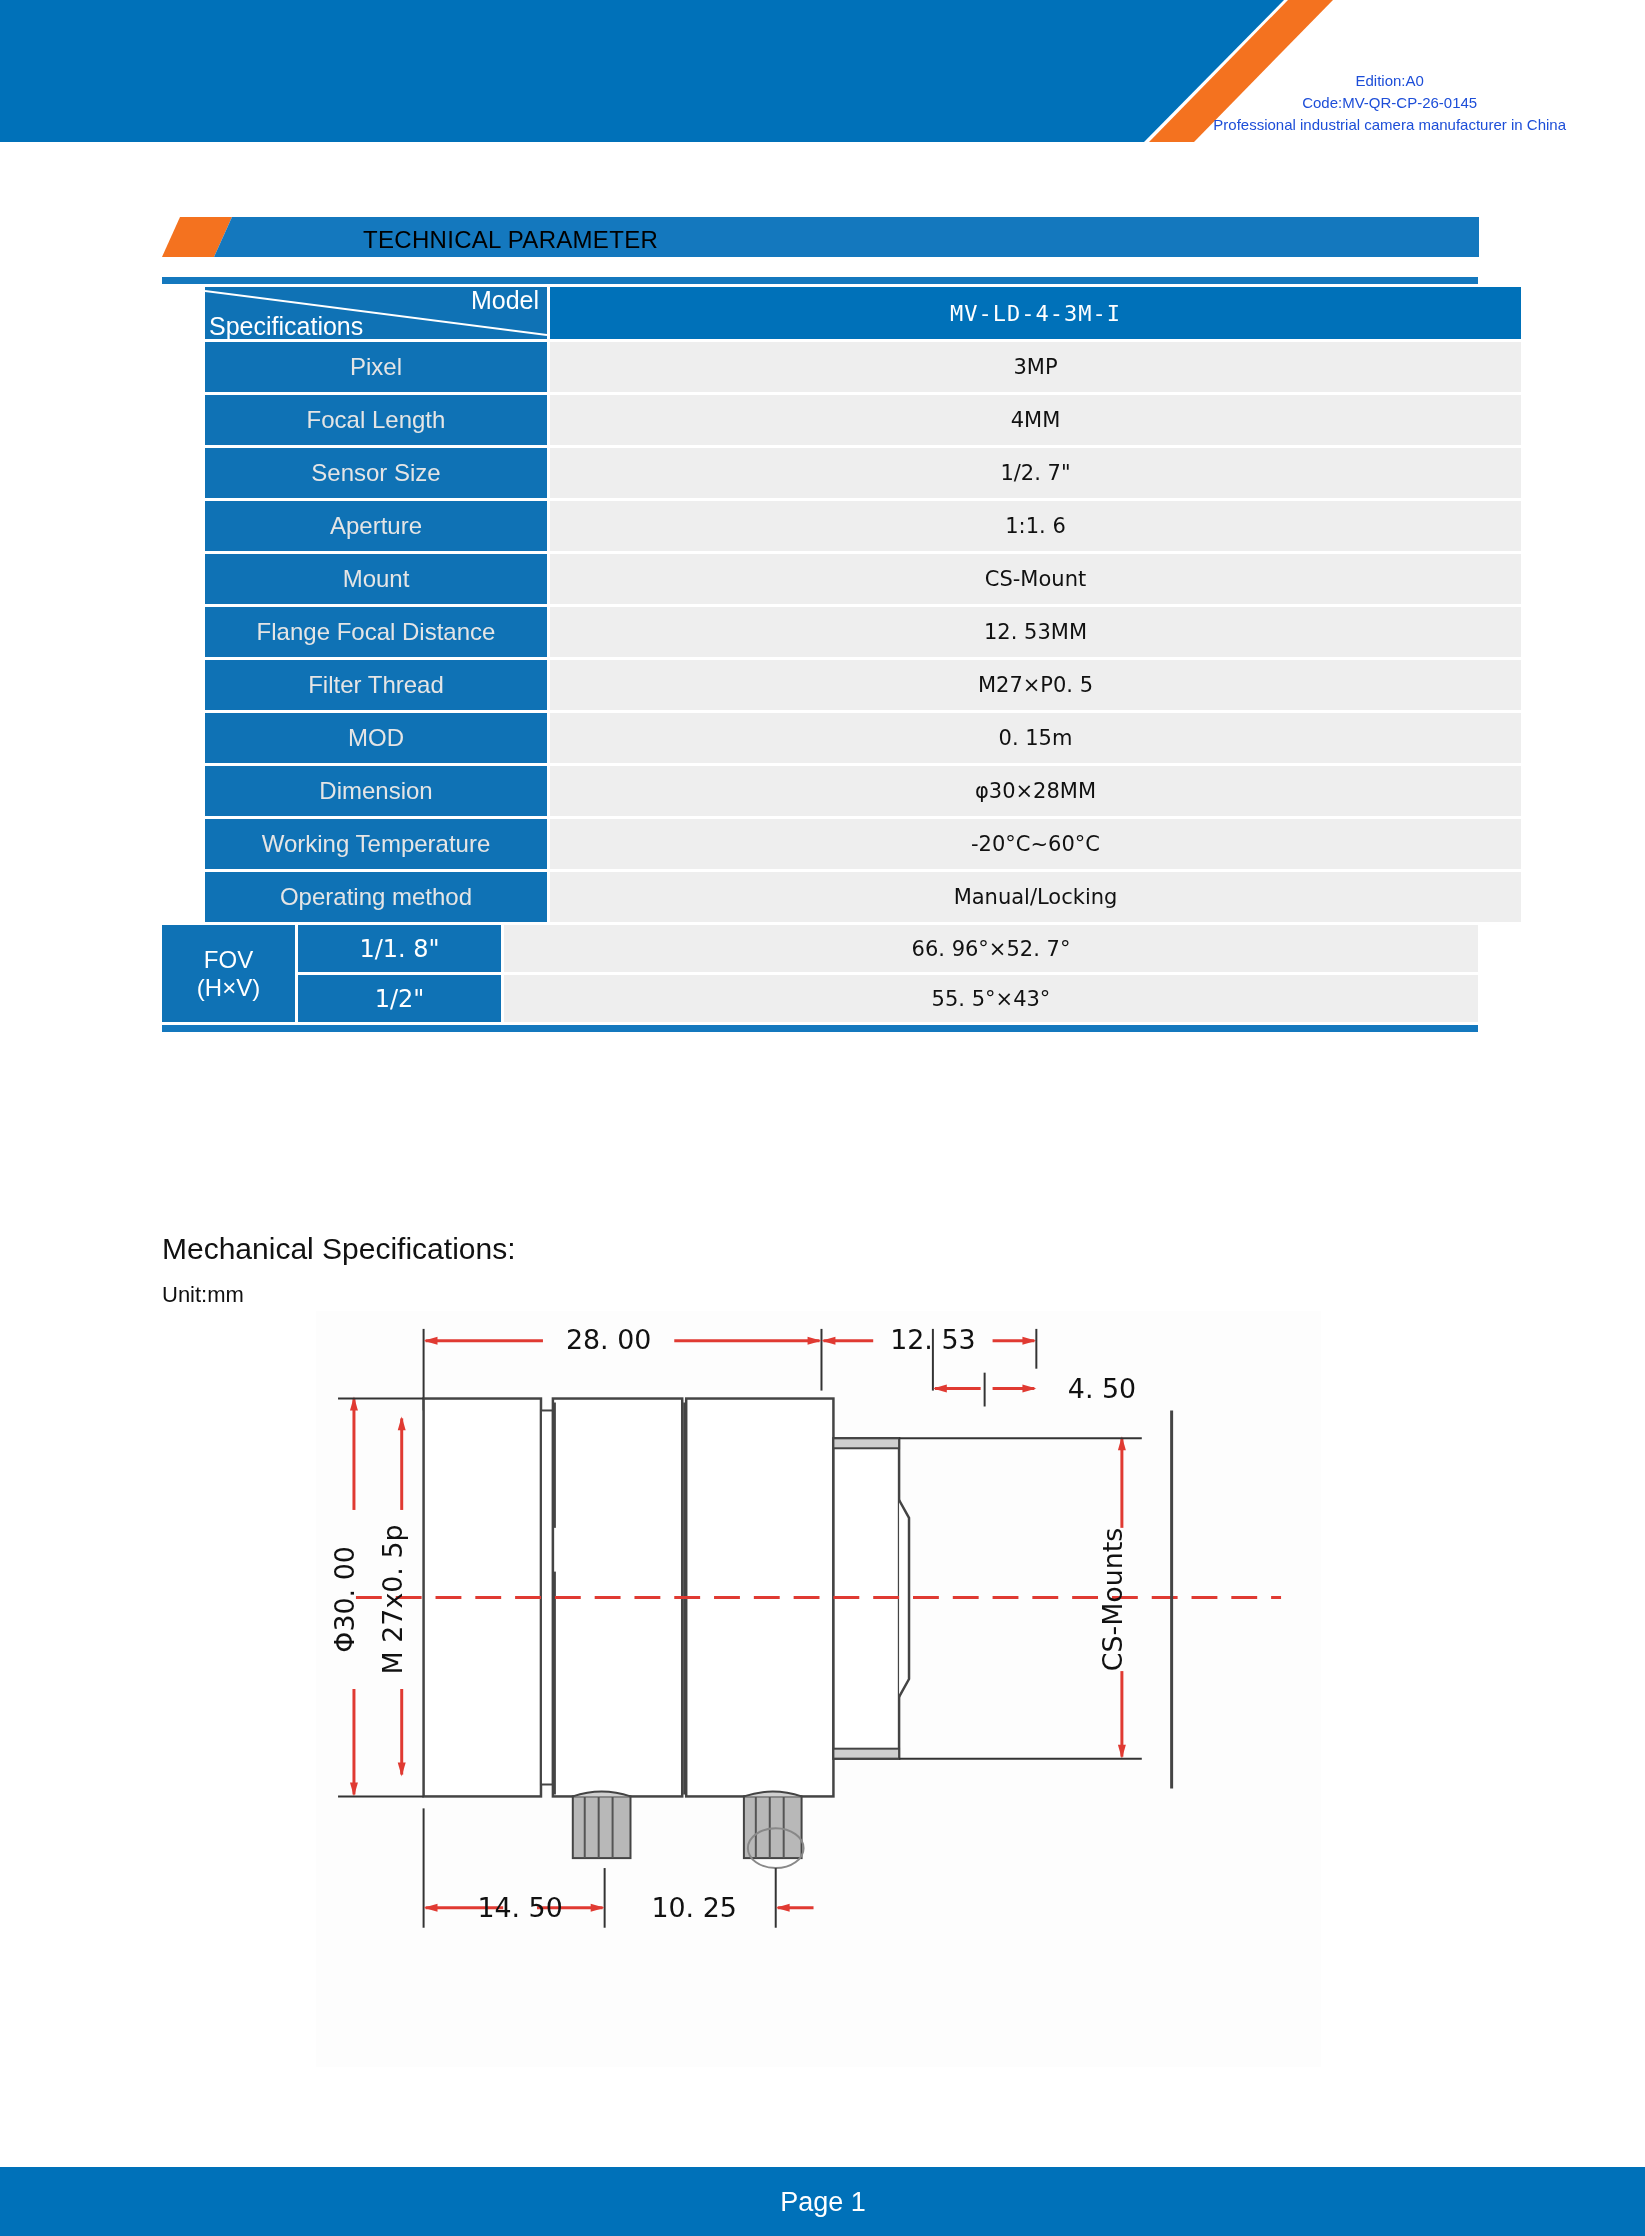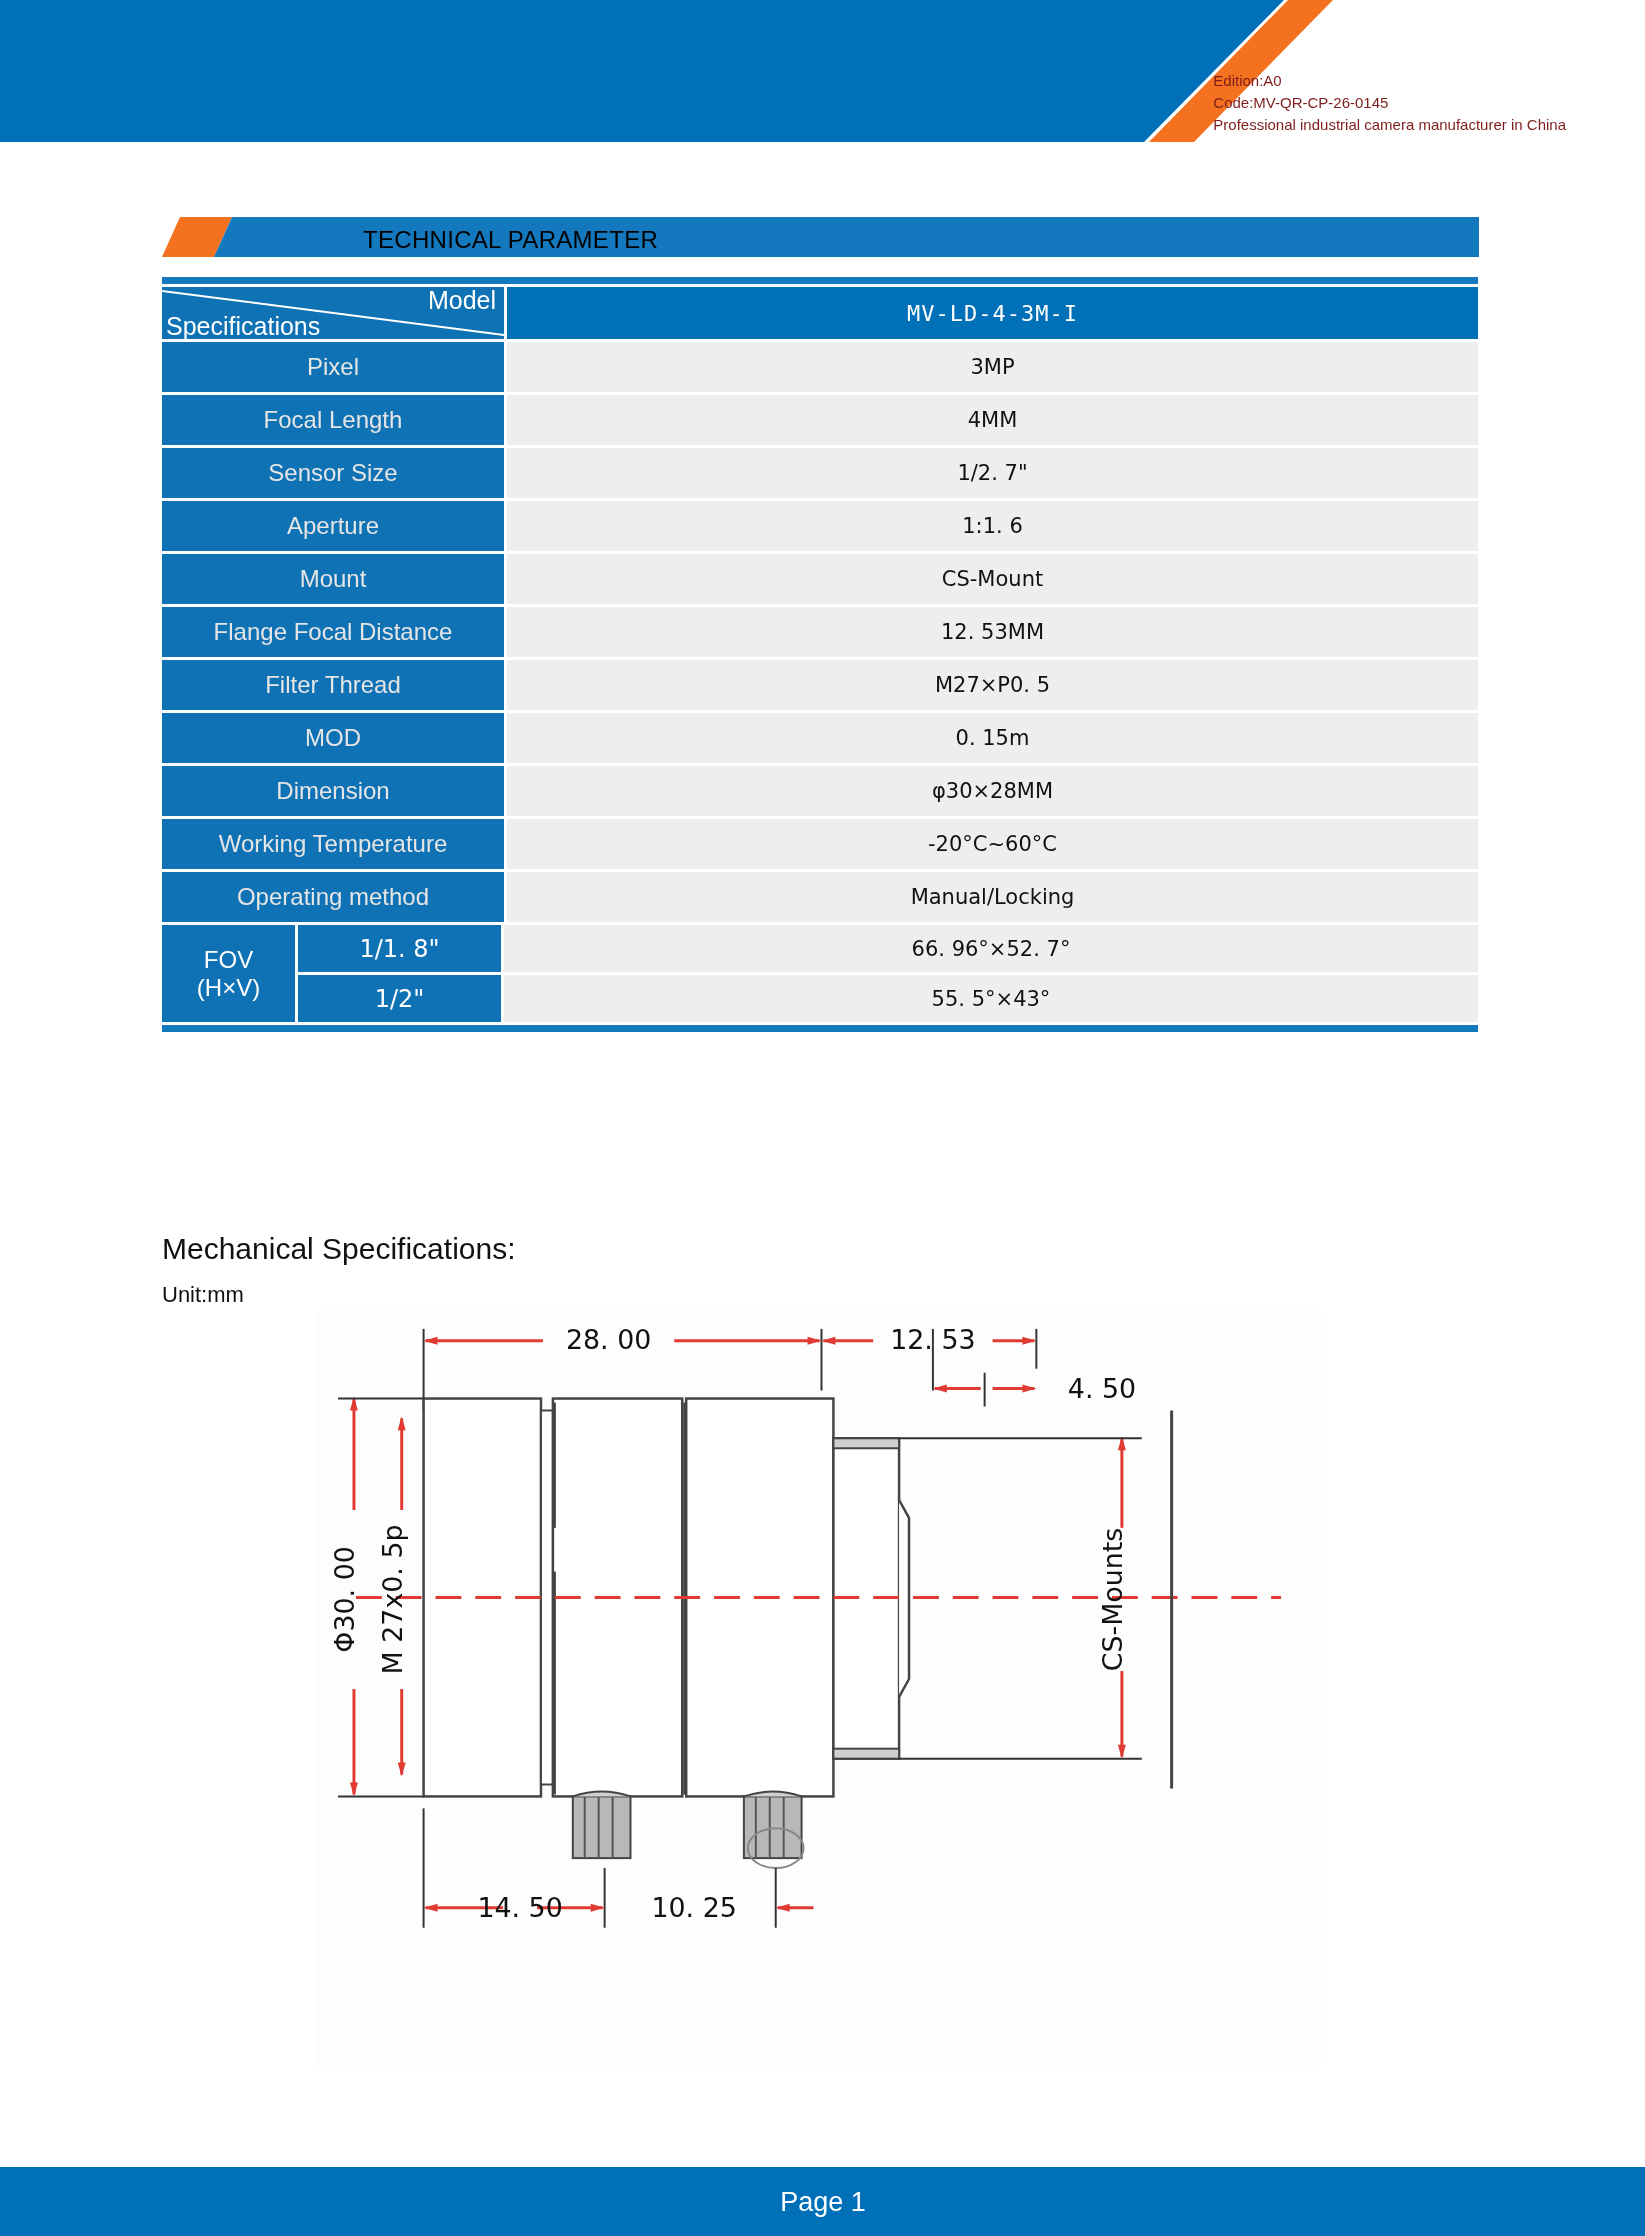--- a/index.html
+++ b/index.html
@@ -35,22 +35,22 @@
     top: 0; left: 1134px;
     width: 199px;
     height: 142px;
     background: #f4721f;
     clip-path: polygon(154px 0, 199px 0, 60px 142px, 15px 142px);
   }
   .header-text {
     position: absolute;
     top: 70px;
     right: 80px;
-    text-align: left;
-    color: #7f1d1d;
+    text-align: center;
+    color: #1d4ed8;
   }
   .header-text div {
     line-height: 1.45;
     white-space: nowrap;
   }
   .hdr-edition { font-size: 15px; }
   .hdr-code    { font-size: 15px; }
   .hdr-tag     { font-size: 15px; }
 
   
@@ -96,20 +96,21 @@
   .topbar {
     width: 1316px;
     height: 7px;
     background: #1478be;
     margin-bottom: 3px;
   }
   .row {
     display: flex;
     width: 1116px;
     margin-bottom: 3px;
+    margin-left: 43px;
   }
   .lbl {
     width: 342px;
     background: #0f72b5;
     color: #e5e5e5;
     font-size: 24px;
     display: flex;
     align-items: center;
     justify-content: center;
     box-sizing: border-box;

